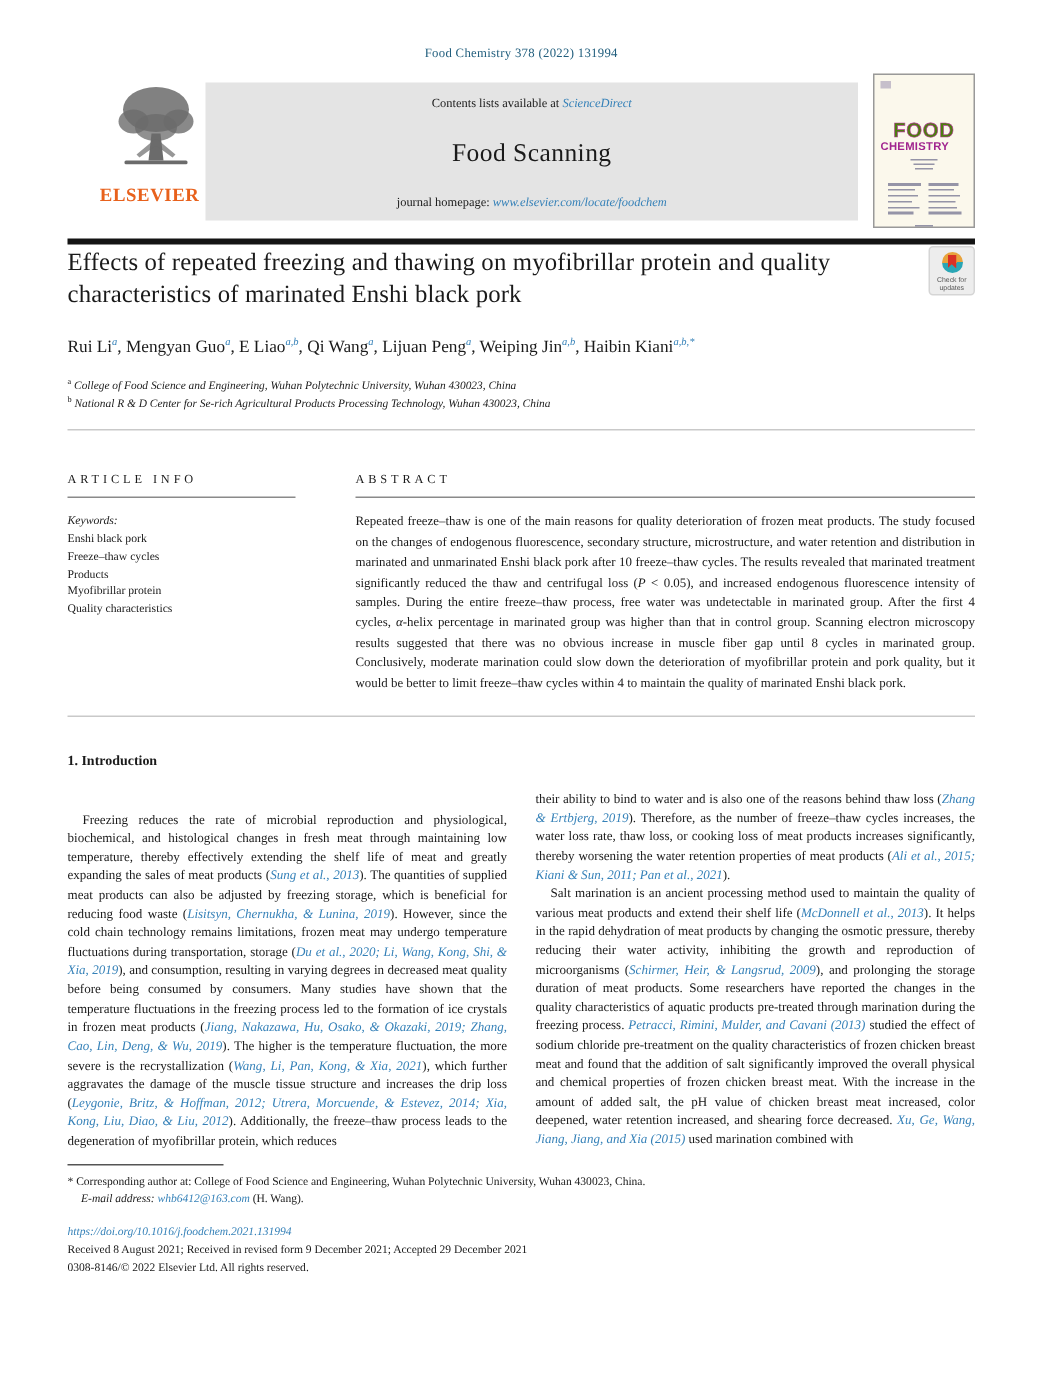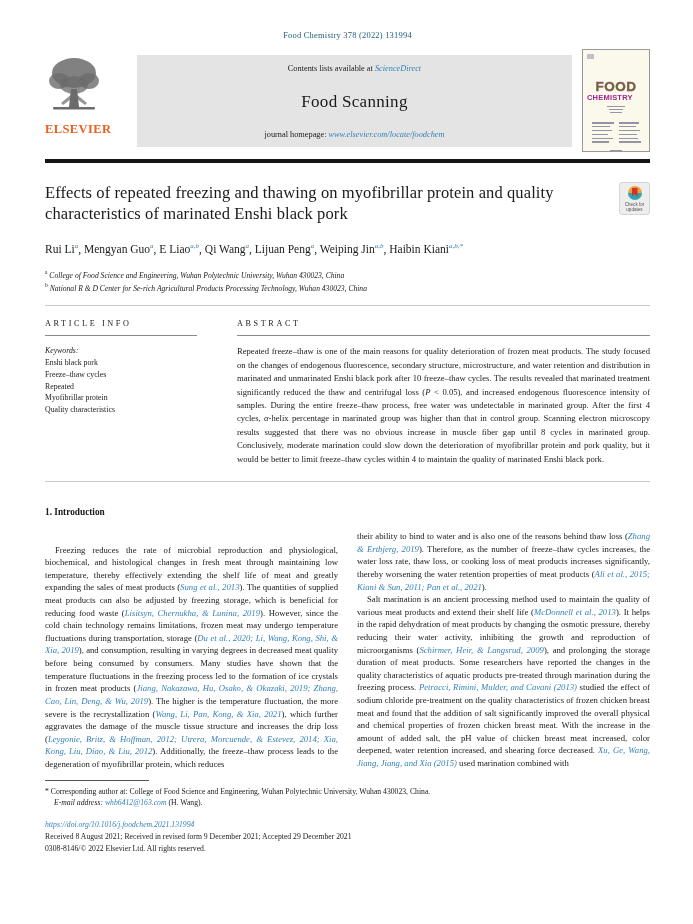--- a/index.html
+++ b/index.html
@@ -8,21 +8,21 @@
     width:693px; height:924px; margin:0 auto; background:#fff;
     font-family:"Liberation Serif","DejaVu Serif",serif; color:#1a1a1a;
     padding:30px 43px 0 45px; overflow:hidden; position:relative;
   }
   .link { color:#3581b8; text-decoration:none; cursor:pointer;font-style:italic; }
   .em { font-style:italic; }
 
   
   .journal-ref { text-align:center; font-size:8.5px; color:#215e7d; letter-spacing:.2px; }
   .masthead { display:flex; margin-top:13px; position:relative; height:100px; }
-  .elsevier-block { width:88px; display:flex; flex-direction:column; align-items:flex-start; justify-content:flex-start; padding-top:2px; }
+  .elsevier-block { width:88px; display:flex; flex-direction:column; align-items:flex-end; justify-content:flex-start; padding-top:2px; }
   .elsevier-word { color:#e8611c; font-size:12.5px; font-weight:bold; letter-spacing:.4px; margin-top:1px; font-family:"Liberation Serif",serif; }
   .mast-center {
     flex:1; background:#e4e4e4; margin:2px 10px 6px 4px; text-align:center;
     display:flex; flex-direction:column; justify-content:space-between; padding:9px 6px 8px;
   }
   .contents-line { font-size:8.3px; }
   .mast-journal { font-size:17px; letter-spacing:.3px; }
   .homepage-line { font-size:8.3px; }
   .cover-thumb {
     width:68px; height:103px; margin-top:-4px; border:1px solid #999; background:#fbf8ec;
@@ -32,38 +32,38 @@
   .cover-food { color:#4d7c0f; font-weight:bold; font-size:13.5px; letter-spacing:.5px; line-height:1; margin-top:21px; text-align:center; -webkit-text-stroke:.4px #b5399b; }
   .cover-chem { color:#a1258f; font-weight:bold; font-size:7.5px; letter-spacing:.2px; text-align:left; line-height:1.1; }
   .cover-lines { display:flex; gap:5px; margin-top:9px; justify-content:center; }
   .cover-lines .col { display:flex; flex-direction:column; gap:2.5px; }
   .cover-lines .ln { height:1.3px; background:#6a6a8a; opacity:.7; }
   .cover-mid { display:flex; flex-direction:column; align-items:center; gap:2px; margin-top:4px; }
   .cover-mid .ln { height:1.2px; background:#6a6a8a; opacity:.7; }
   .thick-rule { height:3.5px; background:#141414; margin-top:6px; }
 
   
-  .title-row { display:flex; margin-top:19px; }
+  .title-row { display:flex; margin-top:1px; }
   .article-title { font-size:16.5px; line-height:1.32; width:548px; letter-spacing:.1px; }
   .check-badge {
     margin-left:auto; width:31px; height:33px; background:#ededed; border:1px solid #d5d5d5;
     border-radius:3px; display:flex; flex-direction:column; align-items:center; padding-top:3px; cursor:pointer;
   }
   .check-circle { width:14px; height:14px; border-radius:50%; background:conic-gradient(#e8a33d 0 25%, #2aa6b5 25% 75%, #e8a33d 75% 100%); display:flex; align-items:center; justify-content:center; }
   .check-bookmark { width:6px; height:9px; background:#d93025; clip-path:polygon(0 0,100% 0,100% 100%,50% 68%,0 100%); }
   .check-text { font-size:4.6px; color:#555; font-family:"Liberation Sans",sans-serif; text-align:center; line-height:1.25; margin-top:2px; }
 
   .authors { margin-top:17px; font-size:11.5px; }
   .authors sup { font-size:7px; }
   .affiliations { margin-top:13px; font-size:7.6px; font-style:italic; line-height:1.55; }
   .affiliations sup { font-size:5.5px; font-style:normal; }
   .thin-rule { border:0; border-top:1px solid #c9c9c9; margin-top:11px; }
 
   
-  .info-abstract { display:flex; gap:40px; margin-top:13px; }
+  .info-abstract { display:flex; gap:40px; margin-top:28px; }
   .info-col { width:152px; flex-shrink:0; }
   .abs-col { flex:1; }
   .sec-head { font-size:8.2px; letter-spacing:2.6px; font-weight:normal; }
   .col-rule { border:0; border-top:1px solid #8a8a8a; margin:7px 0 9px; }
   .kw-label { font-size:7.8px; font-style:italic; line-height:1.5; }
   .kw-item { font-size:7.8px; line-height:1.5; }
   .abstract-text { font-size:8.6px; line-height:1.56; text-align:justify; }
   .info-bottom-rule { border:0; border-top:1px solid #c9c9c9; margin-top:15px; }
 
   
@@ -168,21 +168,21 @@
 
   <hr class="thin-rule">
 
   <div class="info-abstract">
     <div class="info-col">
       <div class="sec-head">ARTICLE INFO</div>
       <hr class="col-rule">
       <div class="kw-label">Keywords:</div>
       <div class="kw-item">Enshi black pork</div>
       <div class="kw-item">Freeze–thaw cycles</div>
-      <div class="kw-item">Repeated</div>
+      <div class="kw-item">Products</div>
       <div class="kw-item">Myofibrillar protein</div>
       <div class="kw-item">Quality characteristics</div>
     </div>
     <div class="abs-col">
       <div class="sec-head">ABSTRACT</div>
       <hr class="col-rule">
       <div class="abstract-text"><span>Repeated freeze–thaw is one of the main reasons for quality deterioration of frozen meat products. The study focused on the changes of endogenous fluorescence, secondary structure, microstructure, and water retention and distribution in marinated and unmarinated Enshi black pork after 10 freeze–thaw cycles. The results revealed that marinated treatment significantly reduced the thaw and centrifugal loss (</span><span class="em">P</span><span> &lt; 0.05), and increased endogenous fluorescence intensity of samples. During the entire freeze–thaw process, free water was undetectable in marinated group. After the first 4 cycles, </span><span class="em">α</span><span>-helix percentage in marinated group was higher than that in control group. Scanning electron microscopy results suggested that there was no obvious increase in muscle fiber gap until 8 cycles in marinated group. Conclusively, moderate marination could slow down the deterioration of myofibrillar protein and pork quality, but it would be better to limit freeze–thaw cycles within 4 to maintain the quality of marinated Enshi black pork.</span></div>
     </div>
   </div>
 

